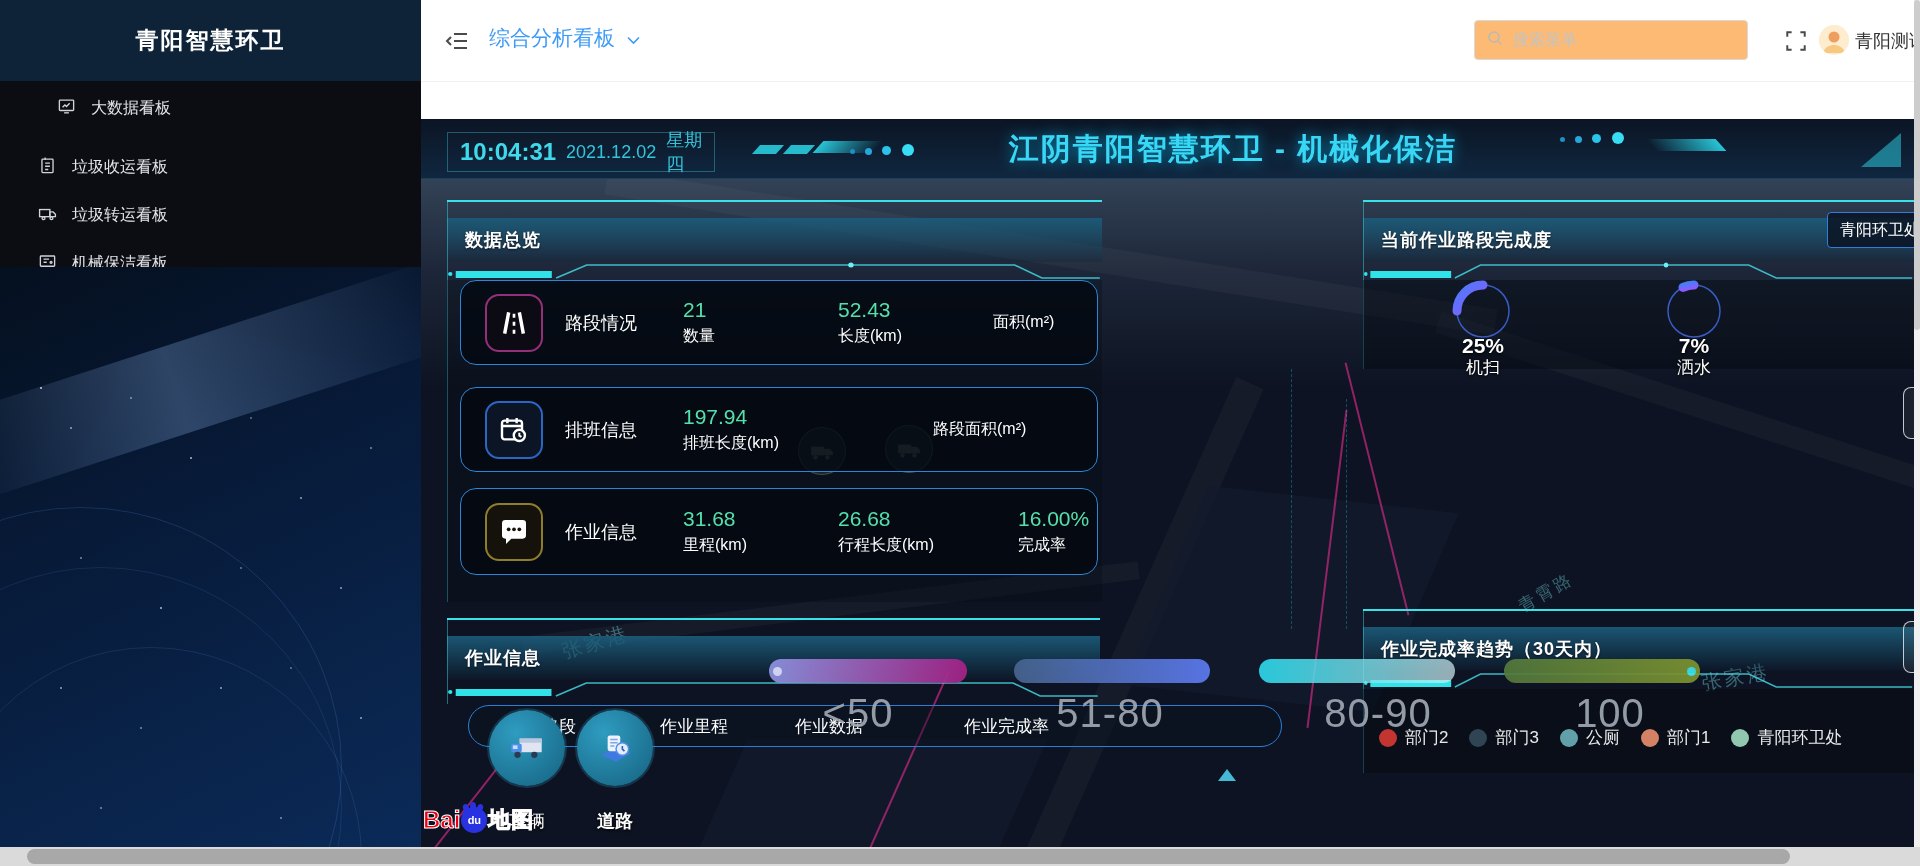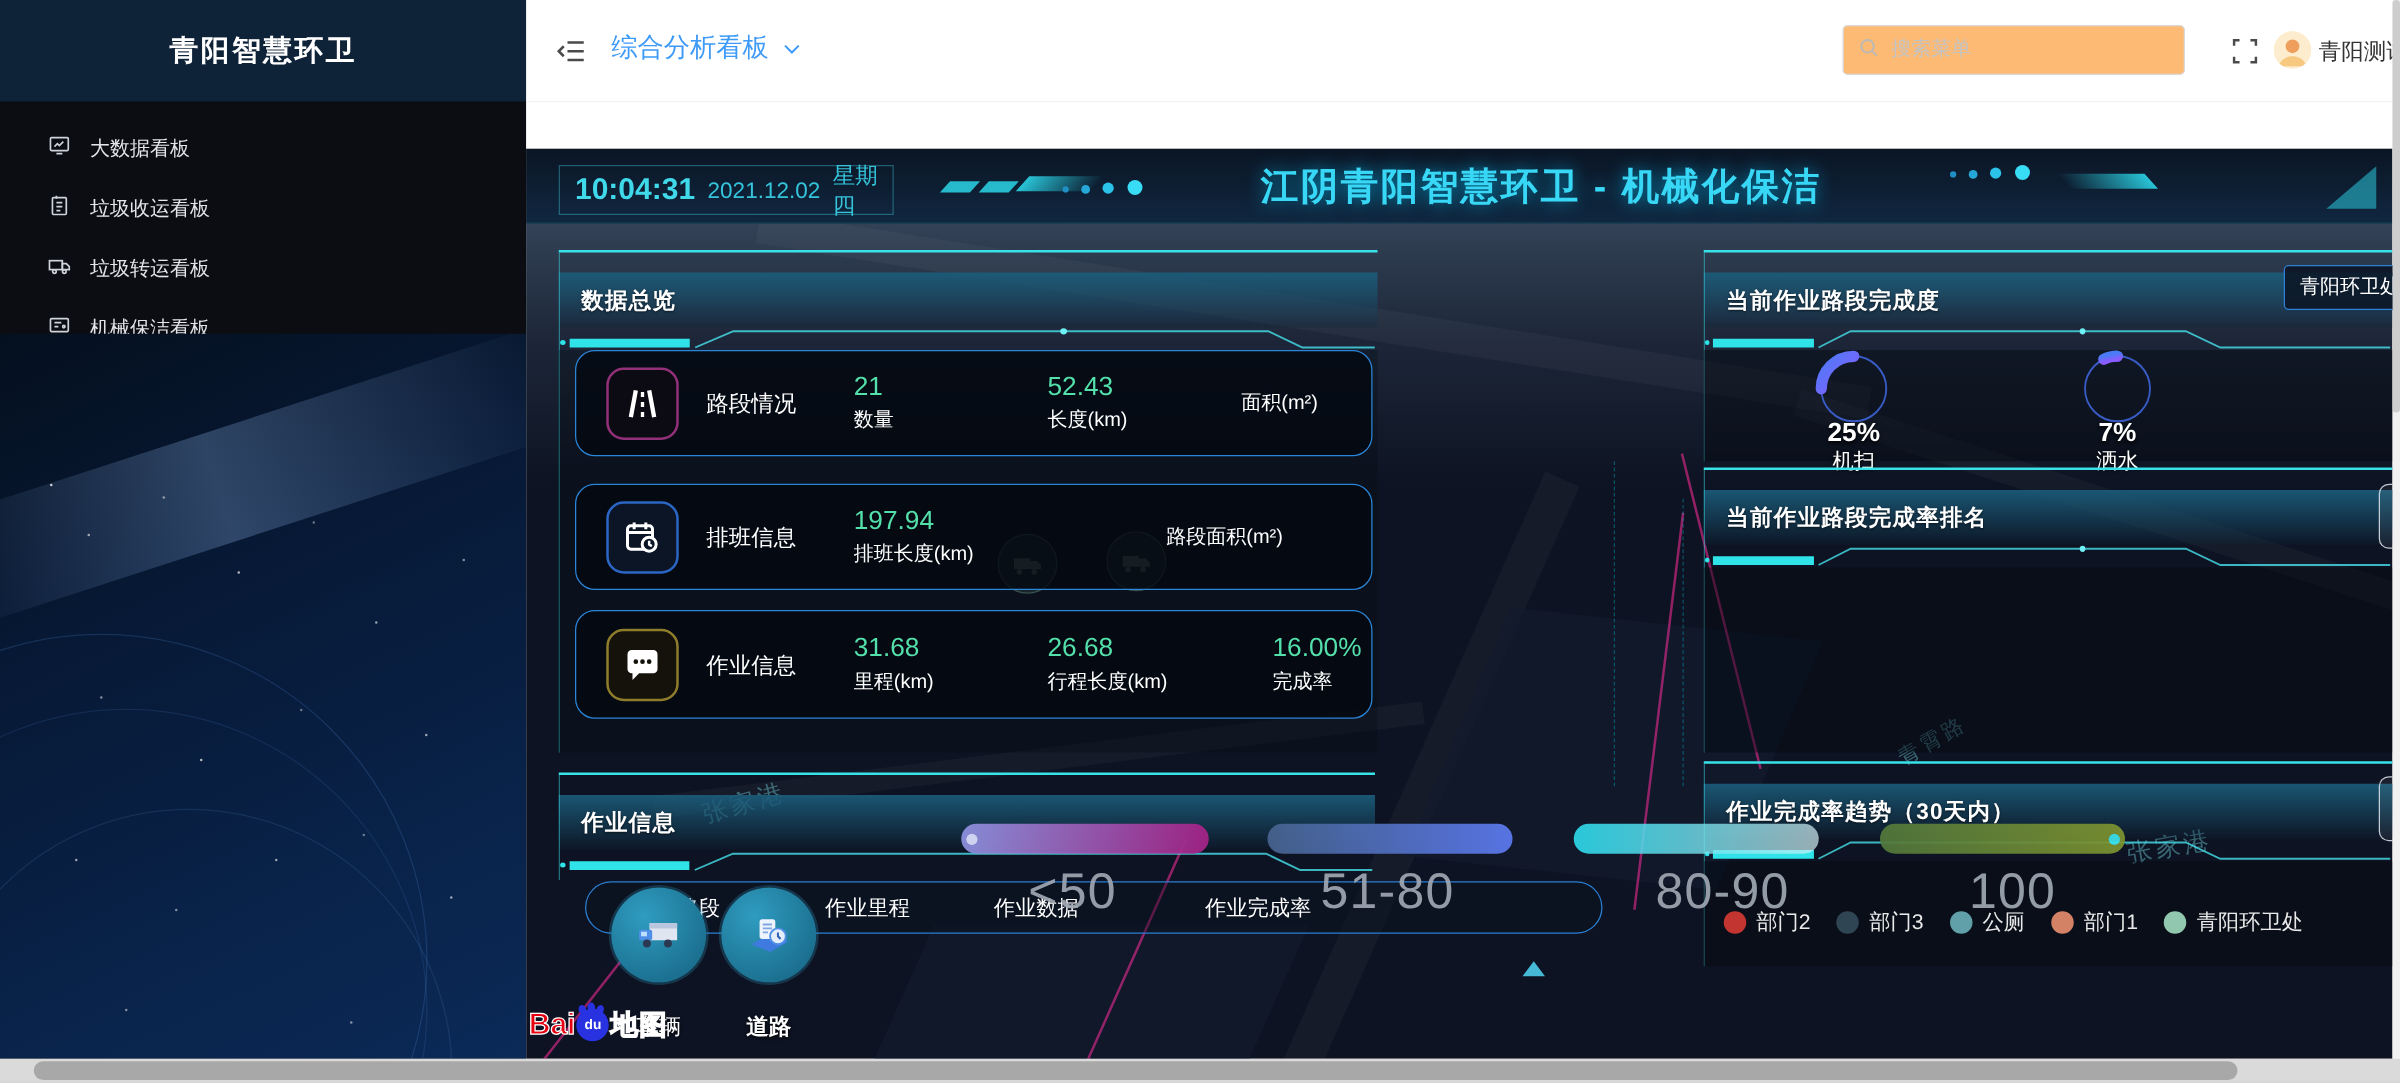--- a/index.html
+++ b/index.html
@@ -123,21 +123,21 @@
 </head>
 <body>
 
 <div class="app">
 
   <div class="abs sidebar">
     <div class="abs side-head">
       <div class="side-title">青阳智慧环卫</div>
     </div>
     <div class="abs side-menu">
-      <div class="menu-item" style="top:14px;">
+      <div class="menu-item" style="top:3px;margin-left:19px;">
         <span><svg width="19" height="19" viewBox="0 0 24 24" fill="none" stroke="#cfd3da" stroke-width="1.7">
               <rect x="3" y="4" width="18" height="13" rx="1"></rect>
               <path d="M7 13l3-3 2 2 4-4"></path>
               <path d="M9 20h6"></path>
             </svg></span>
         <span>大数据看板</span>
       </div>
       <div class="menu-item" style="top:62px;">
         <span><svg width="19" height="19" viewBox="0 0 24 24" fill="none" stroke="#cfd3da" stroke-width="1.7">
               <rect x="5" y="4" width="14" height="17" rx="1"></rect>
@@ -429,32 +429,20 @@
             <circle cx="35" cy="35" r="26" stroke="#3d63d6" stroke-width="1.5" fill="none" opacity=".9"></circle>
             <path d="M35 9 A26 26 0 0 0 24 11.4" stroke="url(#ga)" stroke-width="9" stroke-linecap="round" fill="none"></path>
           </svg>
           <div class="g-val">7%</div>
           <div class="g-lab">洒水</div>
         </div>
       </div>
     </div>
     <div class="abs dept-select">青阳环卫处</div>
 
-    <div class="abs hud" style="left:942px;top:255px;width:551px;height:226px;">
-      <div class="hud-head">
-          <span class="hud-title">当前作业路段完成率排名</span>
-        </div>
-      <svg class="hud-deco" viewBox="0 0 600 18" preserveAspectRatio="none">
-          <circle cx="3" cy="12" r="2" fill="#2fe3e9"></circle>
-          <rect x="8" y="9" width="88" height="7" fill="#2fe3e9"></rect>
-          <path d="M100 16 L128 3 L420 3 L450 16 L598 16" stroke="rgba(70,225,235,.8)" stroke-width="1.5" fill="none"></path>
-          <circle cx="330" cy="3" r="2.5" fill="#6ff0f5"></circle>
-        </svg>
-      <div class="hud-body"></div>
-    </div>
     <div class="clip-select" style="top:268px;"></div>
 
     <div class="abs hud" style="left:942px;top:490px;width:551px;height:162px;">
       <div class="hud-head">
           <span class="hud-title">作业完成率趋势（30天内）</span>
         </div>
       <svg class="hud-deco" viewBox="0 0 600 18" preserveAspectRatio="none">
           <circle cx="3" cy="12" r="2" fill="#2fe3e9"></circle>
           <rect x="8" y="9" width="88" height="7" fill="#2fe3e9"></rect>
           <path d="M100 16 L128 3 L420 3 L450 16 L598 16" stroke="rgba(70,225,235,.8)" stroke-width="1.5" fill="none"></path>

